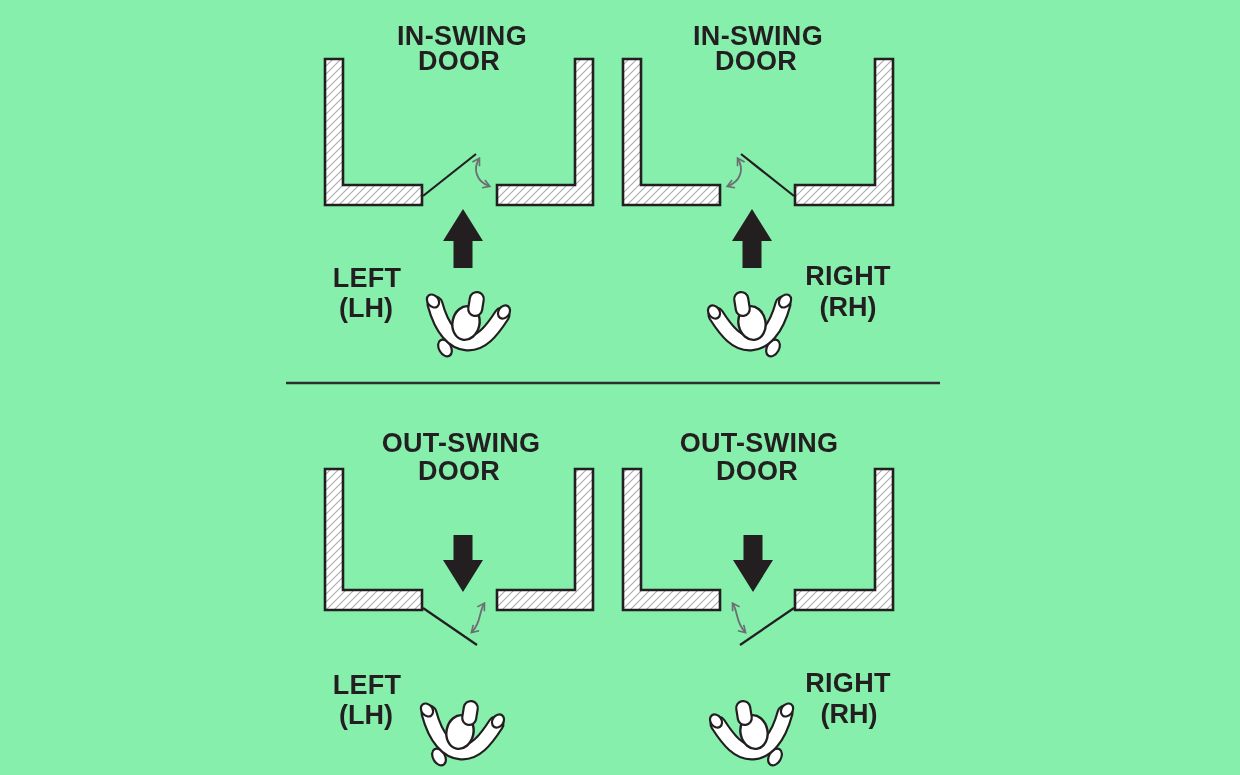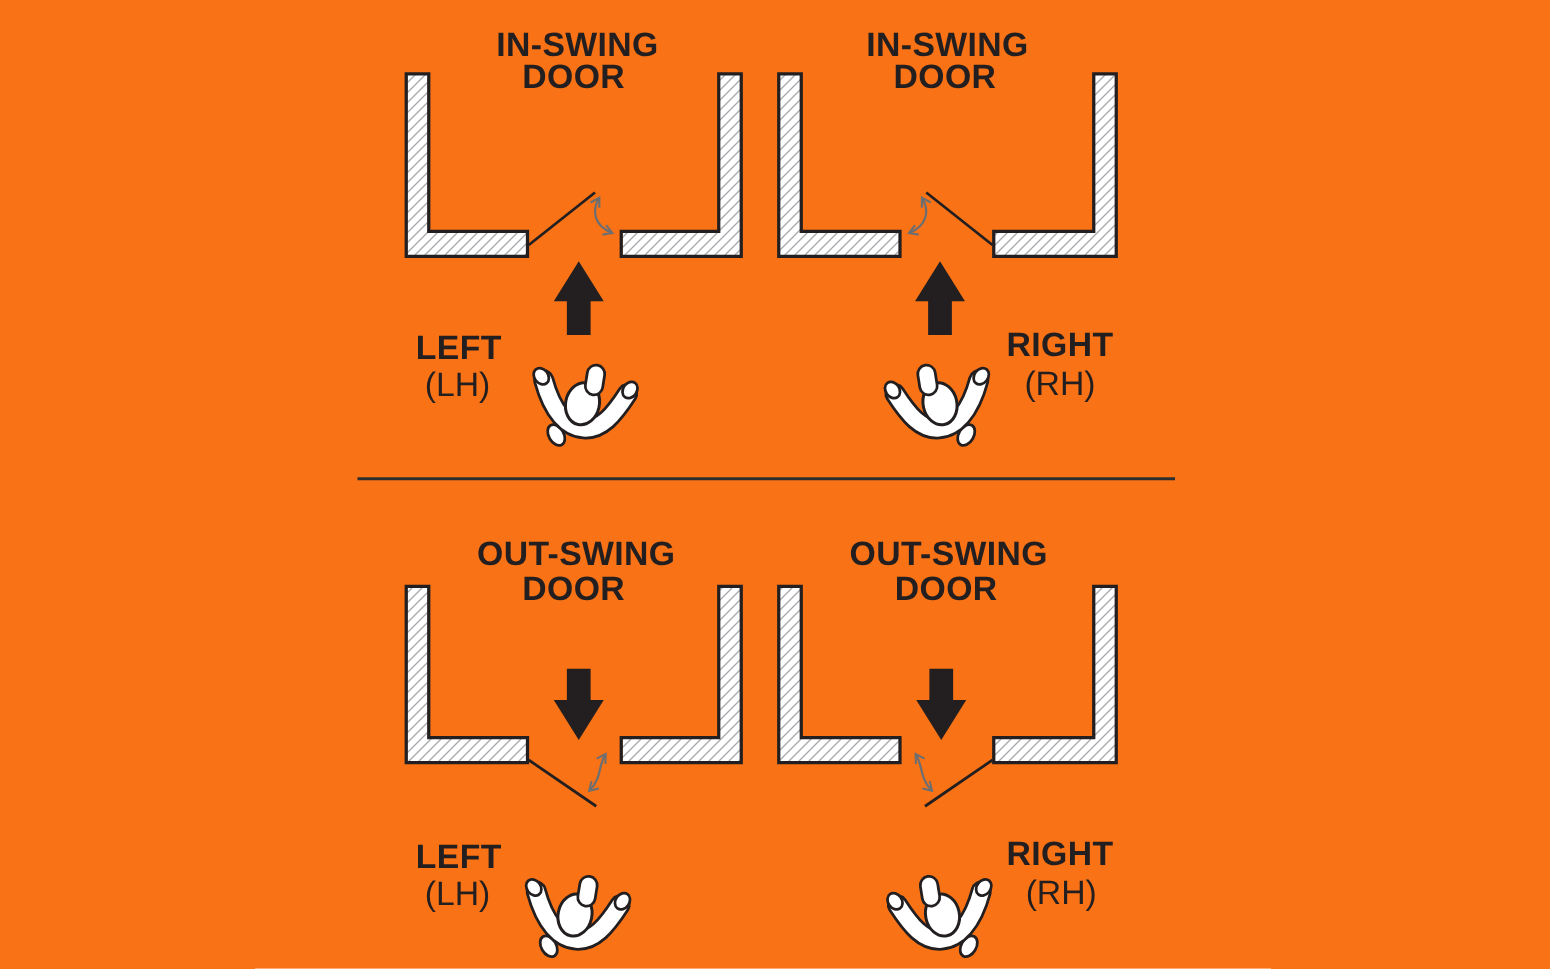--- a/index.html
+++ b/index.html
@@ -1,36 +1,36 @@
 <!DOCTYPE html>
 <html><head>
 <meta charset="utf-8">
 <title>Diagram</title>
 <style>
   html,body{margin:0;padding:0;background:#ffffff;}
   .stage{
     position:relative;
     width:1240px;height:775px;
-    background:#f97316;
+    background:#86efac;
     overflow:hidden;
     font-family:"Liberation Sans",sans-serif;
   }
   .stage svg.gfx{position:absolute;left:0;top:0;}
   .lbl{
     position:absolute;
     color:#231f20;
     text-align:center;
     white-space:nowrap;
     transform:translateX(-50%);
     font-size:27px;
     line-height:28px;
     font-weight:700;
     letter-spacing:0.3px;
   }
-  .lbl.reg{font-weight:400;letter-spacing:0;}
+  .lbl.reg{font-weight:700;letter-spacing:0;}
 </style>
 </head>
 <body>
 
 <div class="stage">
 
   <svg class="gfx" width="1240" height="775" viewBox="0 0 1240 775">
     <defs>
       <pattern id="hatch" patternUnits="userSpaceOnUse" width="8" height="8">
         <rect width="8" height="8" fill="#ffffff"></rect>

